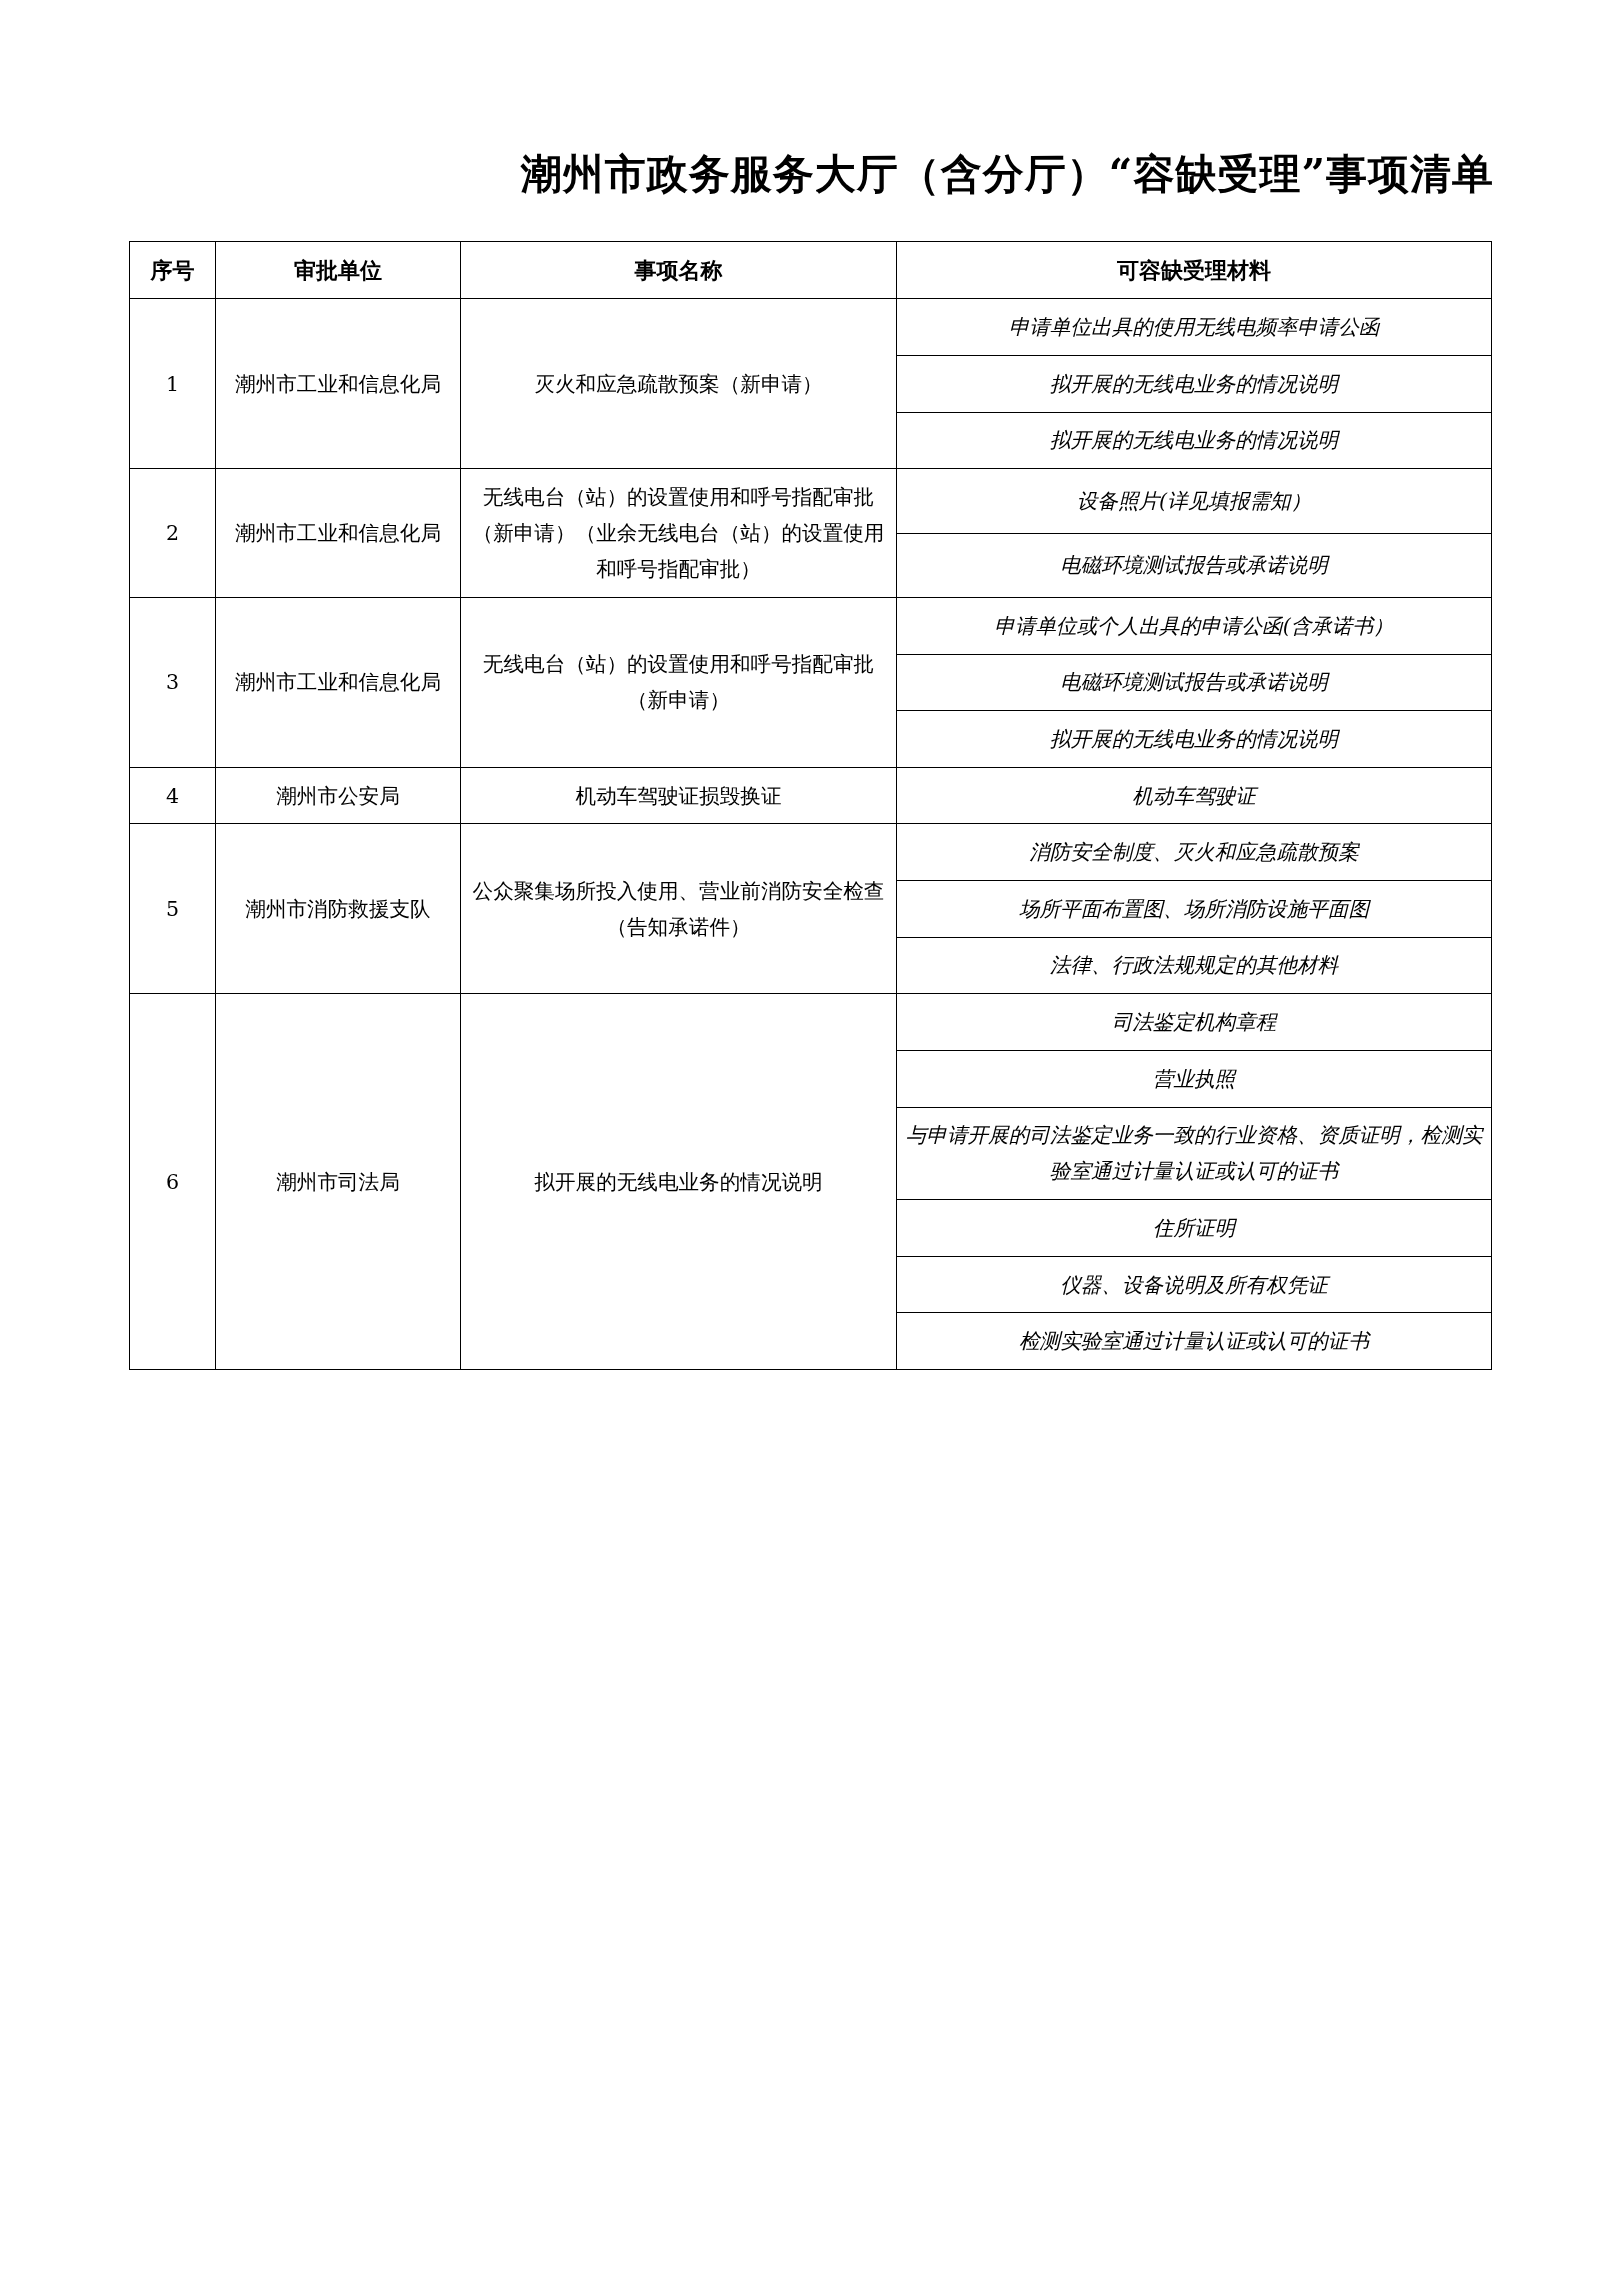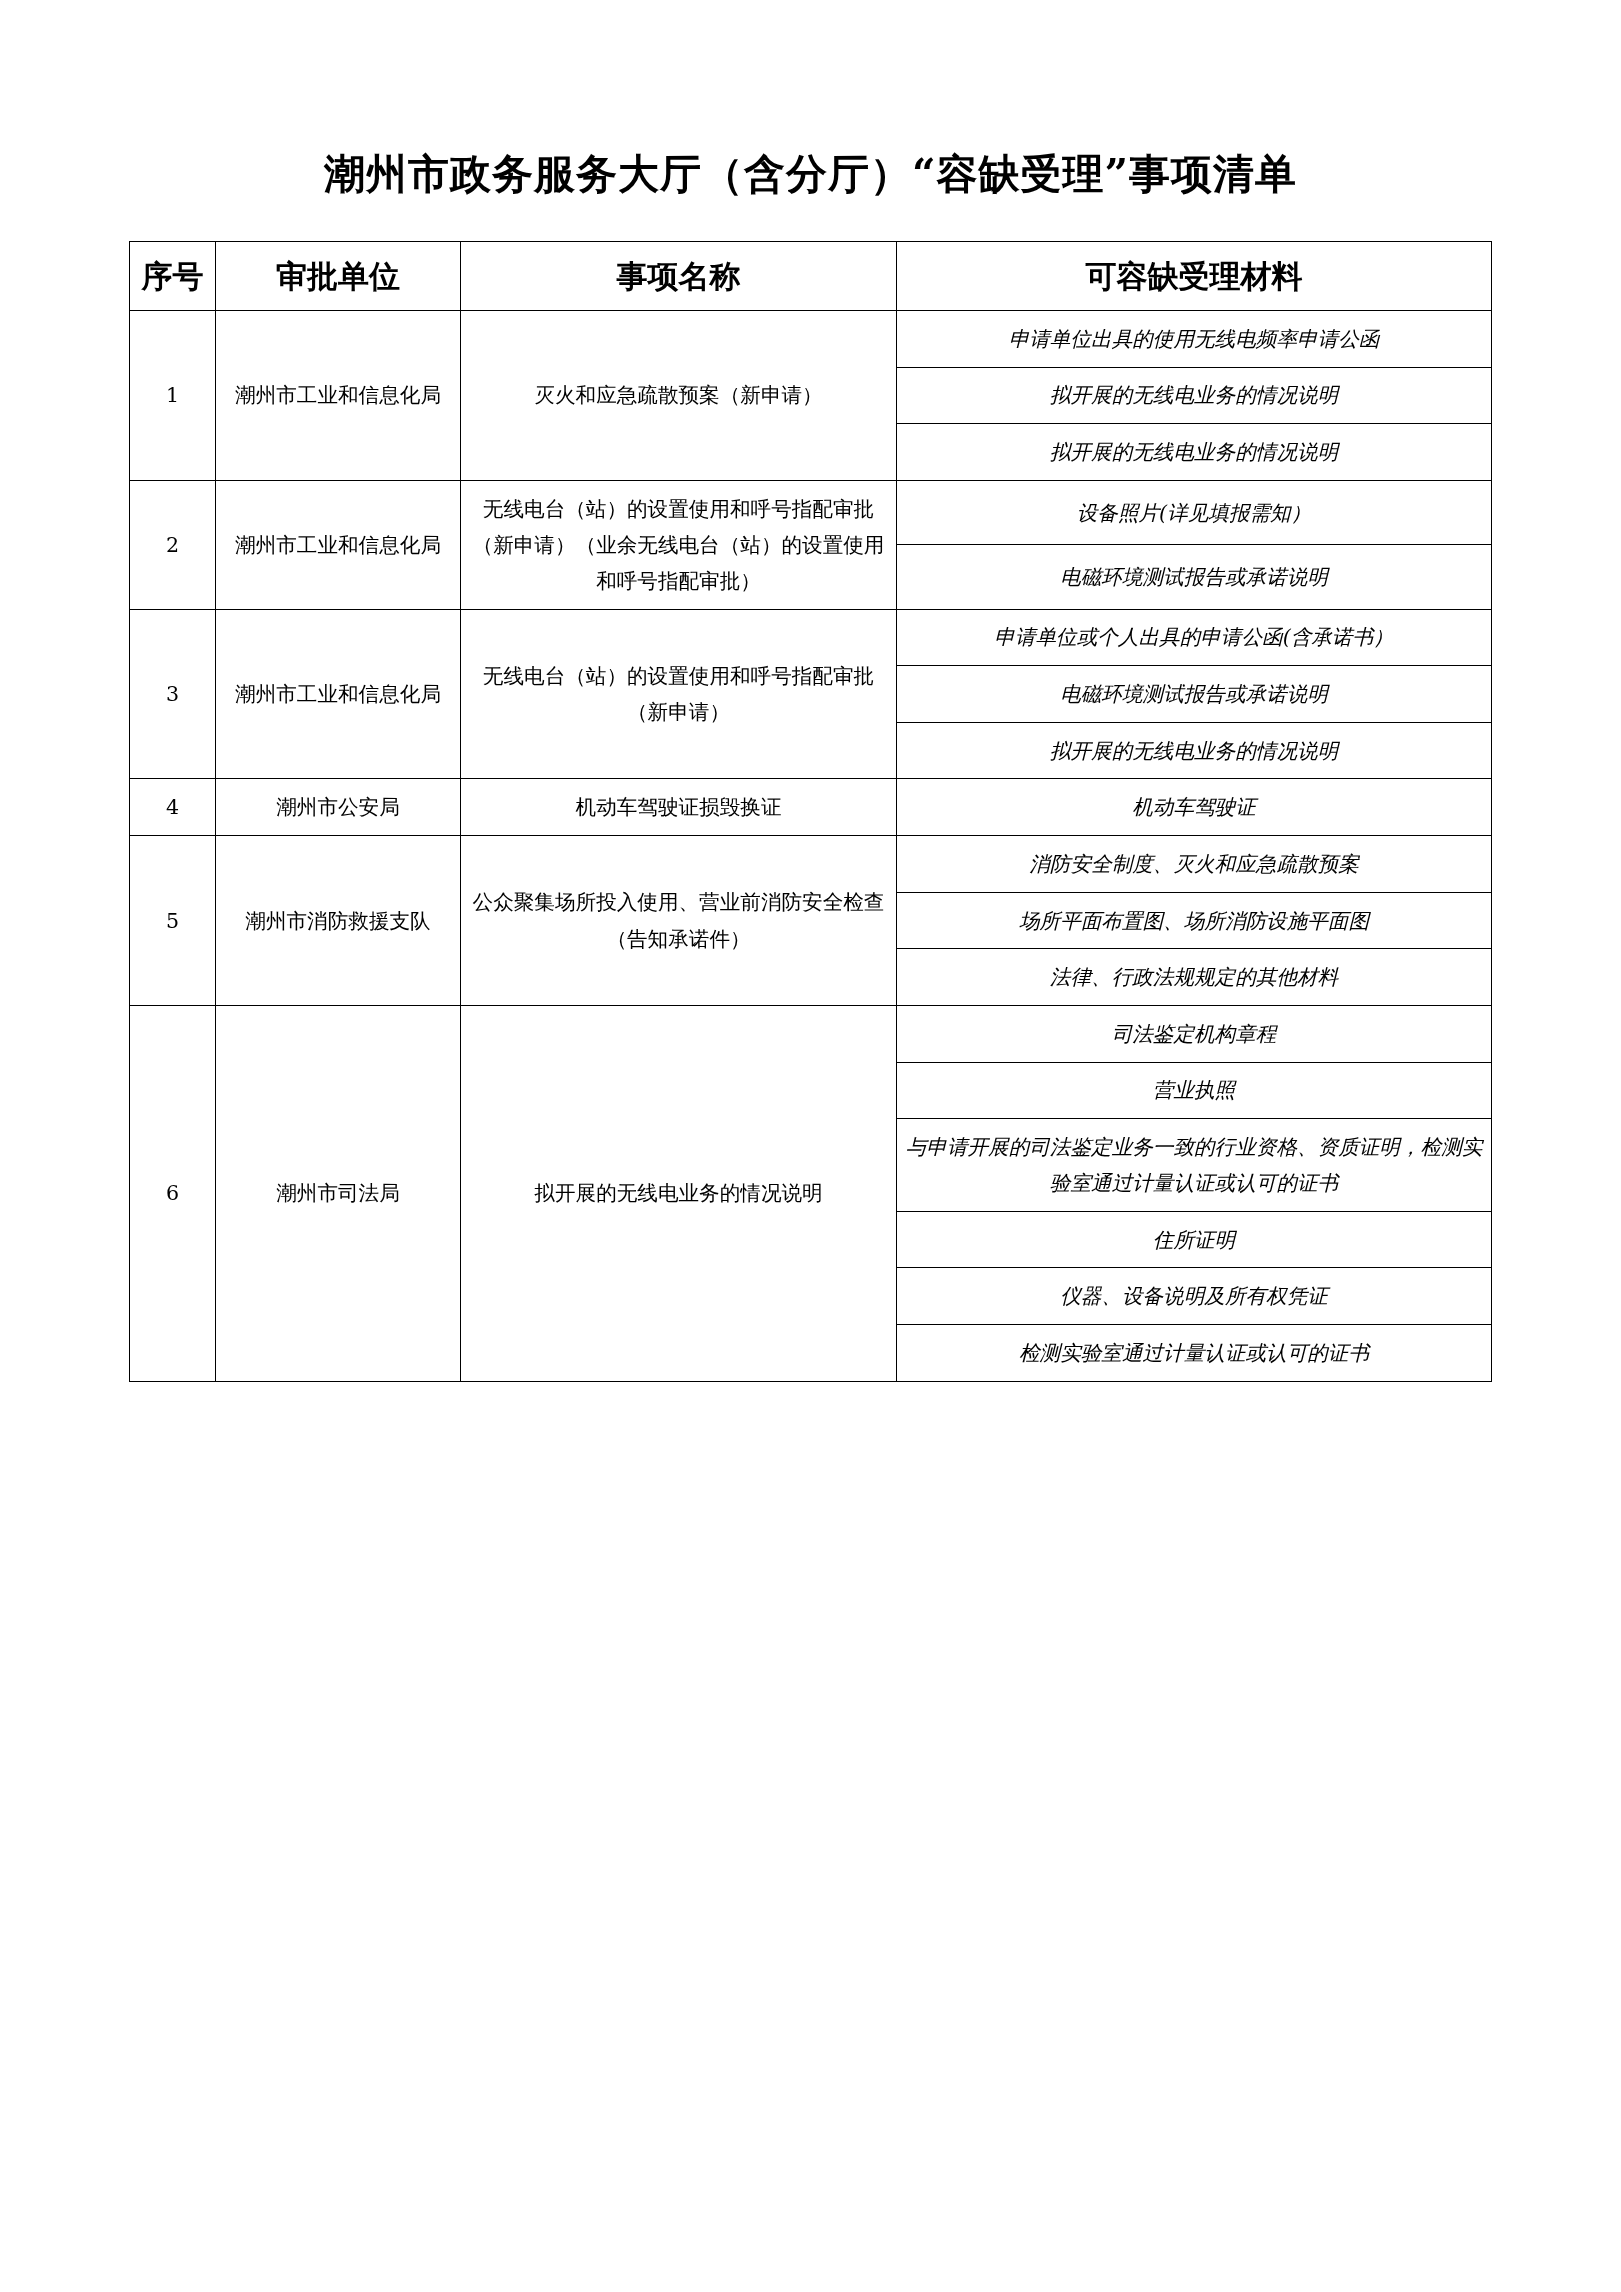--- a/index.html
+++ b/index.html
@@ -14,21 +14,21 @@
     color: #000000;
   }
   .page {
     width: 1621px;
     height: 2293px;
     box-sizing: border-box;
     padding: 147px 127px 0 127px;
     position: relative;
   }
   .doc-title {
-    text-align: center;
+    text-align: right;
     font-size: 41px;
     font-weight: bold;
     line-height: 1.35;
     letter-spacing: 1px;
     margin: 0 0 5.9px 0;
     font-family: "DejaVu Serif", "Liberation Serif", serif;
   }
   .doc-title .line2 {
     display: block;
   }
@@ -42,21 +42,21 @@
     border: 1.5px solid #000000;
     padding: 9.8px 7.8px;
     text-align: center;
     vertical-align: middle;
     font-size: 20.6px;
     line-height: 1.75;
     font-weight: normal;
     font-family: "DejaVu Serif", "Liberation Serif", serif;
   }
   table.main thead th {
-    font-size: 31px;
+    font-size: 22px;
     font-weight: bold;
     padding: 13.7px 5.9px;
     line-height: 1.3;
   }
   .col-no { width: 86px; }
   .col-unit { width: 245px; }
   .col-item { width: 436px; }
   .col-mat { width: 595px; }
   .no-cell {
     font-size: 21.6px;

